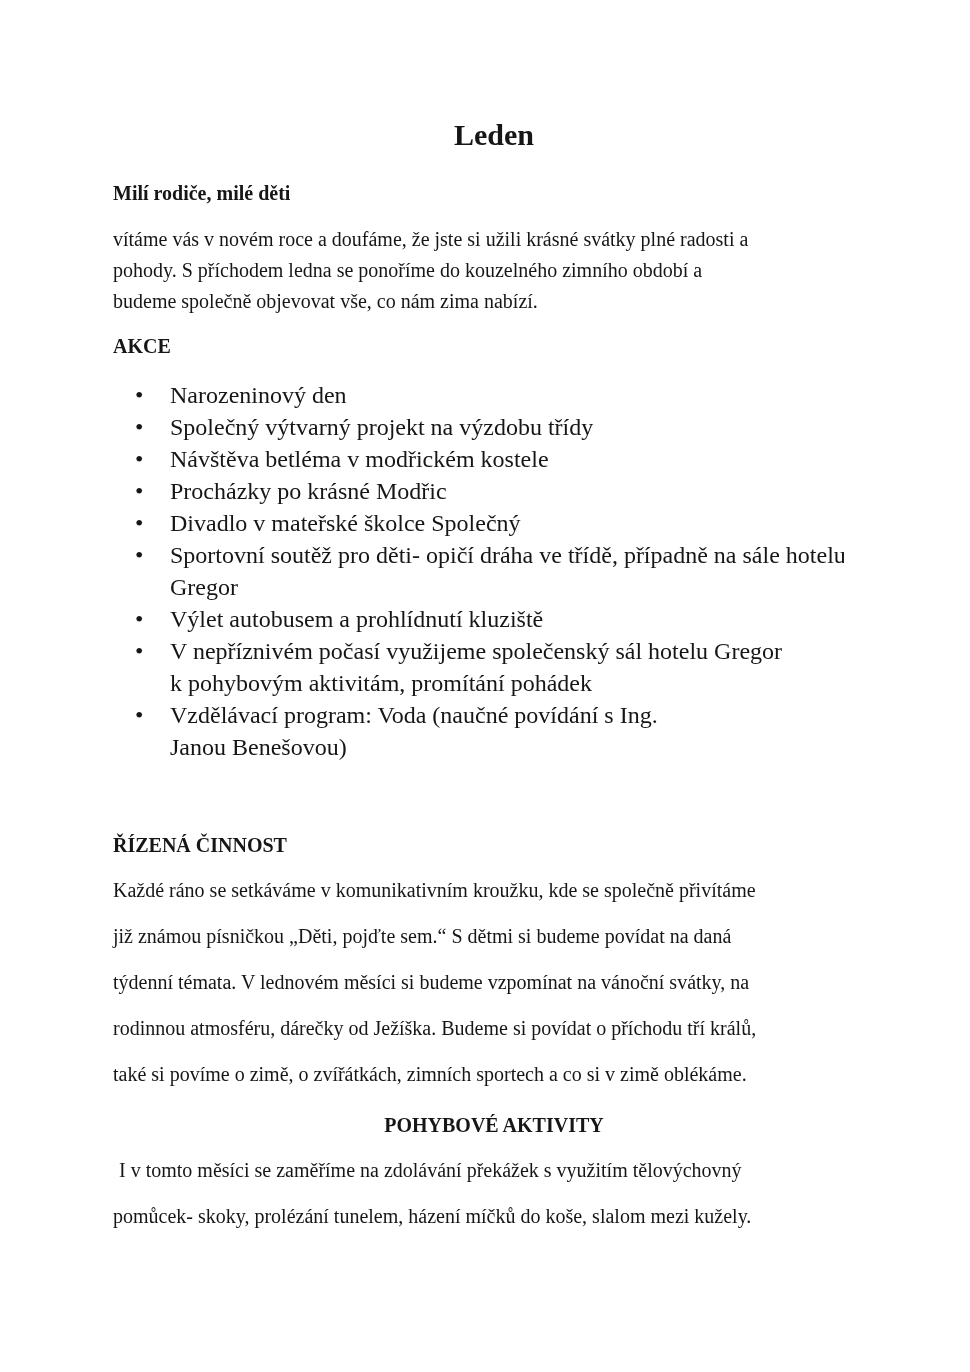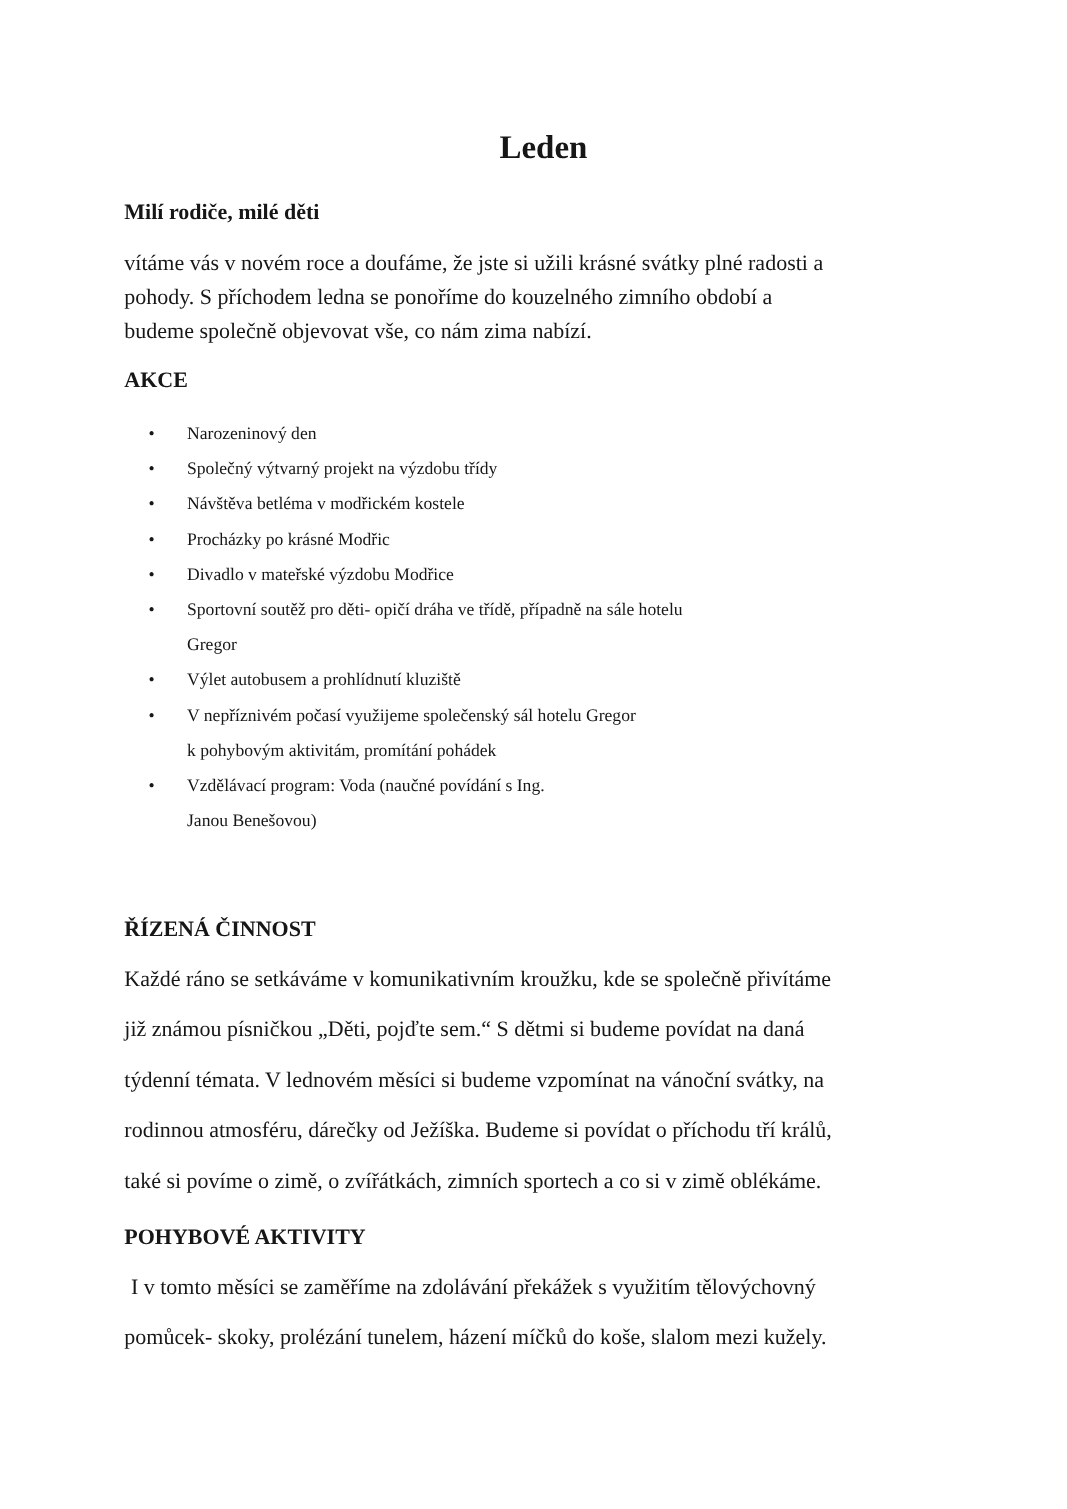--- a/index.html
+++ b/index.html
@@ -53,21 +53,21 @@
     line-height: 26px;
     font-weight: bold;
   }
   .akce-heading {
     margin: 16px 0 0 0;
   }
   .akce-list {
     margin: 20px 0 0 0;
     padding: 0;
     list-style: none;
-    font-size: 16px;
+    font-size: 24px;
     line-height: 32px;
   }
   .akce-list li {
     position: relative;
     padding-left: 57px;
     white-space: pre-line;
   }
   .akce-list li::before {
     content: "\2022";
     position: absolute;
@@ -78,20 +78,21 @@
     margin: 69px 0 0 0;
   }
   .rizena-paragraph {
     margin: 9px 0 0 0;
     font-size: 20px;
     line-height: 46px;
     white-space: pre-line;
   }
   .pohybove-heading {
     margin: 15px 0 0 0;
+    text-align: center;
   }
   .pohybove-paragraph {
     margin: 9px 0 0 0;
     font-size: 20px;
     line-height: 46px;
     white-space: pre-line;
     text-indent: 6px;
   }
 </style>
 </head>
@@ -109,21 +110,21 @@
 pohody. S příchodem ledna se ponoříme do kouzelného zimního období a
 budeme společně objevovat vše, co nám zima nabízí.</p>
 
     <h3 class="section-heading akce-heading">AKCE</h3>
 
     <ul class="akce-list">
       <li>Narozeninový den</li>
       <li>Společný výtvarný projekt na výzdobu třídy</li>
       <li>Návštěva betléma v modřickém kostele</li>
       <li>Procházky po krásné Modřic</li>
-      <li>Divadlo v mateřské výzdobu Modřice</li>
+      <li>Divadlo v mateřské školce Společný</li>
       <li>Sportovní soutěž pro děti- opičí dráha ve třídě, případně na sále hotelu
 Gregor</li>
       <li>Výlet autobusem a prohlídnutí kluziště</li>
       <li>V nepříznivém počasí využijeme společenský sál hotelu Gregor
 k pohybovým aktivitám, promítání pohádek</li>
       <li>Vzdělávací program: Voda (naučné povídání s Ing.
 Janou Benešovou)</li>
     </ul>
 
     <h3 class="section-heading rizena-heading">ŘÍZENÁ ČINNOST</h3>

